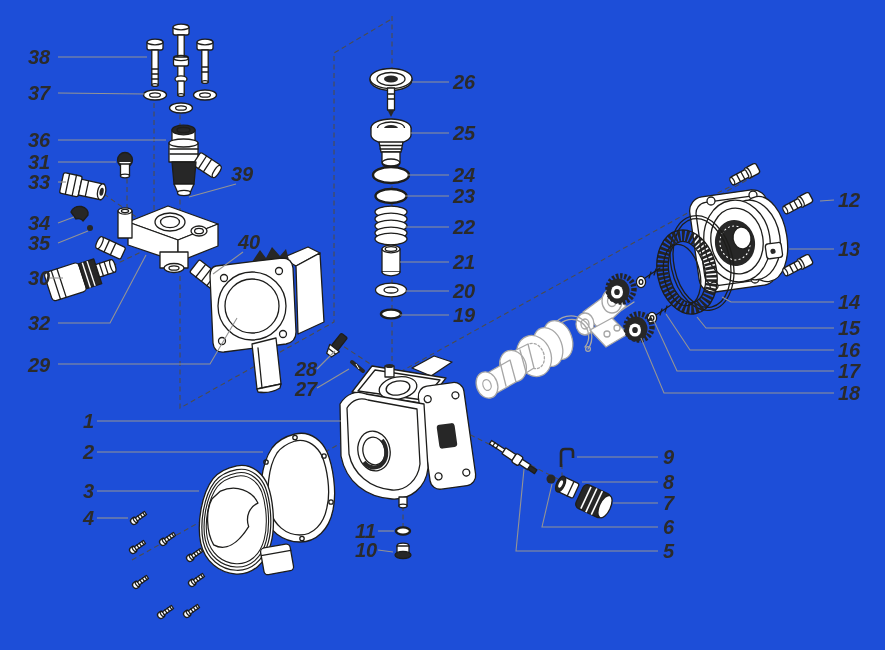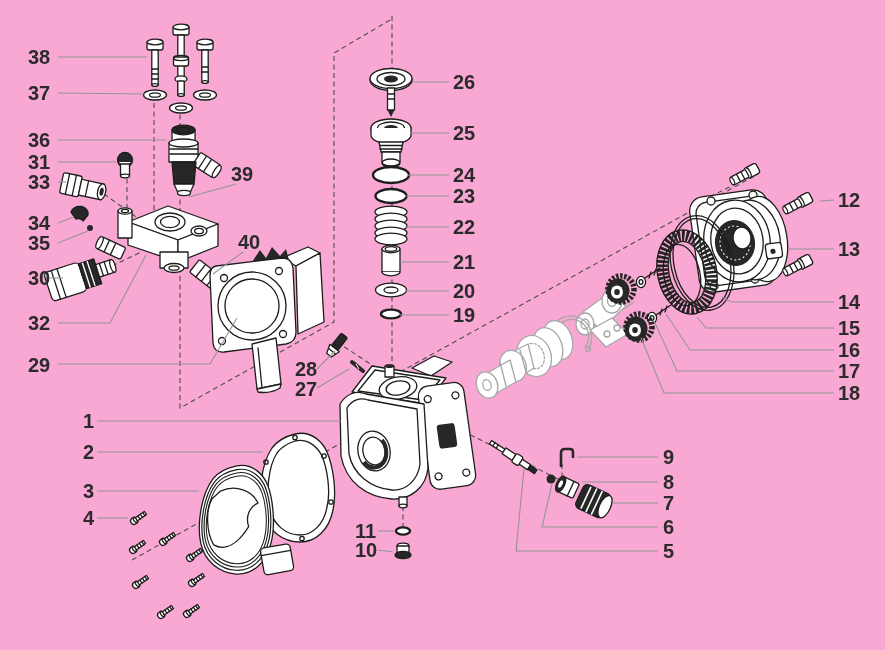--- a/index.html
+++ b/index.html
@@ -1,17 +1,17 @@
 <!DOCTYPE html>
 <html><head>
 <meta charset="utf-8">
 <style>
   html,body{margin:0;padding:0;background:#ffffff;}
-  #stage{position:relative;width:885px;height:650px;background:#f9a8d4;overflow:hidden;
-         font-family:"Liberation Sans",sans-serif;}
+  #stage{position:relative;width:885px;height:650px;background:#1d4ed8;overflow:hidden;
+         font-family:"Liberation Sans",sans-serif;font-style:italic;}
   svg{position:absolute;left:0;top:0;}
   .ln {stroke:#1d1d1b;stroke-width:1.3;fill:none;stroke-linejoin:round;stroke-linecap:round;}
   .lnf{stroke:#1d1d1b;stroke-width:1.3;fill:#ffffff;stroke-linejoin:round;stroke-linecap:round;}
   .thick{stroke:#1d1d1b;stroke-width:2.4;fill:#ffffff;}
   .dk {fill:#272727;stroke:none;}
   .dks{stroke:#272727;fill:none;}
   .gray {stroke:#a7a7a7;stroke-width:1.3;fill:#ffffff;stroke-linejoin:round;stroke-linecap:round;}
   .grayn{stroke:#a7a7a7;stroke-width:1.3;fill:none;stroke-linejoin:round;stroke-linecap:round;}
   .dash{stroke:#4c4c4c;stroke-width:1.1;fill:none;stroke-dasharray:5 3.5;}
   .leader{stroke:#949494;stroke-width:1.1;fill:none;}

